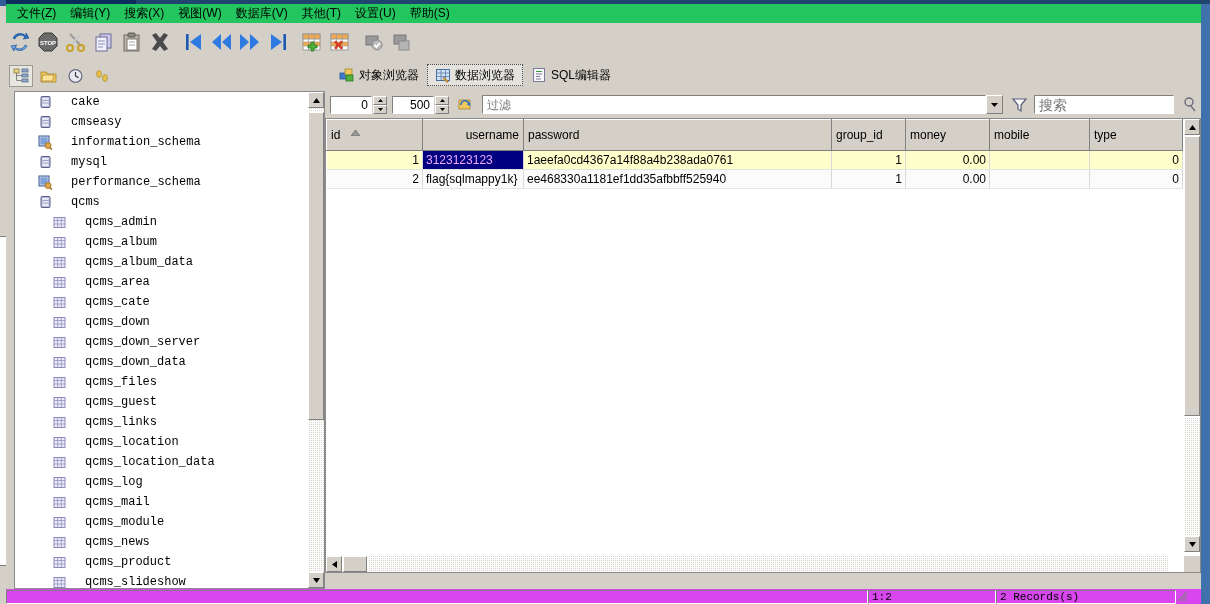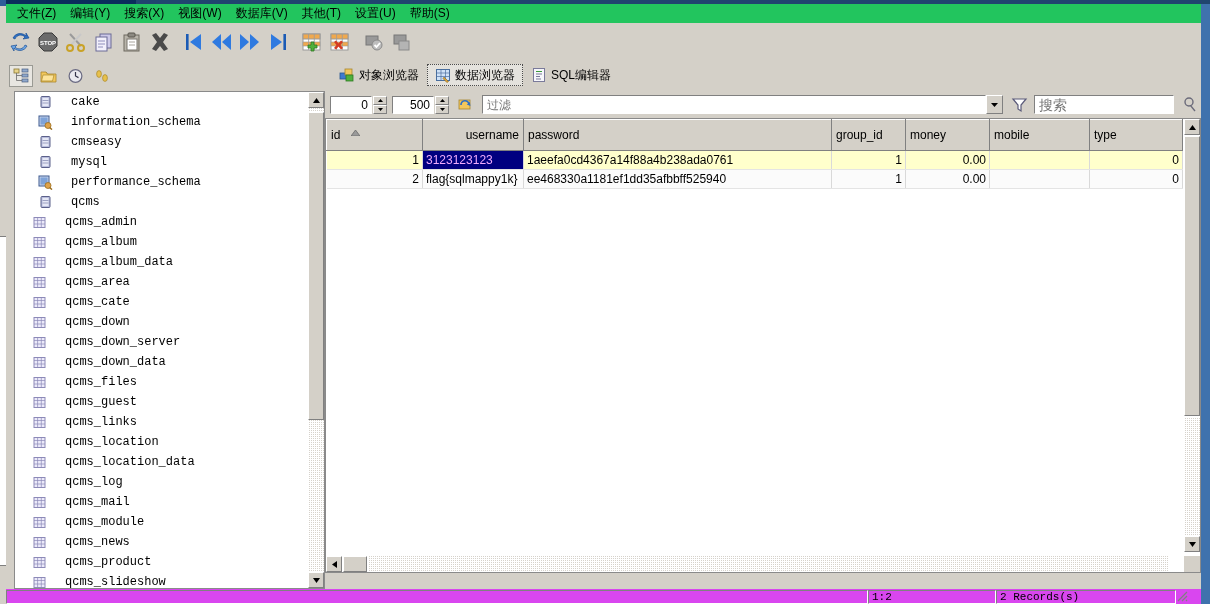--- a/index.html
+++ b/index.html
@@ -45,21 +45,21 @@
        border:1px solid transparent;font-size:12px;white-space:nowrap;}
   .tab.sel{border:1px dotted #4c4c4c;background:#e4e2dd;}
   .tab svg{display:block;}
 
   
   #treewrap{position:absolute;left:8px;top:91px;width:311px;height:498px;
             background:#fff;border:1px solid #8a8a8a;box-sizing:border-box;overflow:hidden;}
   #treelist{position:absolute;left:0;top:0;width:294px;height:496px;overflow:hidden;}
   .tree-row{height:20px;display:flex;align-items:center;padding-left:22px;font-size:12px;white-space:nowrap;cursor:default;
             font-family:"Liberation Mono","DejaVu Sans Mono",monospace;}
-  .tree-row.lvl2{padding-left:16px;}
+  .tree-row.lvl2{padding-left:36px;}
   .tree-row .ico{width:16px;height:16px;margin-right:6px;flex:none;display:flex;align-items:center;justify-content:center;}
   .tree-row .lbl{line-height:14px;letter-spacing:0px;margin-left:12px;}
 
   
   #treescroll{position:absolute;right:0;top:0;width:16px;height:496px;background:#d4d0c8;}
   .sb-arrow{width:16px;height:16px;background:#d4d0c8;border:1px solid;
             border-color:#fff #808080 #808080 #fff;box-sizing:border-box;
             display:flex;align-items:center;justify-content:center;cursor:default;}
   .sb-track{position:absolute;left:0;width:16px;
      background-image:
@@ -346,39 +346,39 @@
                 <rect x="2" y="1.5" width="9" height="11" rx="1" fill="#b9bedd" stroke="#5b6089" stroke-width="1"></rect>
                 <rect x="3.5" y="3" width="6" height="8" fill="#e6e8f5"></rect>
                 <line x1="3.5" y1="5.5" x2="9.5" y2="5.5" stroke="#8a8fb5" stroke-width="0.8"></line>
                 <line x1="3.5" y1="8" x2="9.5" y2="8" stroke="#8a8fb5" stroke-width="0.8"></line>
               </svg>
             </span>
             <span class="lbl">cake</span>
           </div>
           <div class="tree-row">
             <span class="ico">
+              <svg width="13" height="14" viewBox="0 0 13 14">
+                <rect x="2" y="1.5" width="9" height="11" rx="1" fill="#b9bedd" stroke="#5b6089" stroke-width="1"></rect>
+                <rect x="3.5" y="3" width="6" height="8" fill="#e6e8f5"></rect>
+                <line x1="3.5" y1="5.5" x2="9.5" y2="5.5" stroke="#8a8fb5" stroke-width="0.8"></line>
+                <line x1="3.5" y1="8" x2="9.5" y2="8" stroke="#8a8fb5" stroke-width="0.8"></line>
+              </svg>
+            </span>
+            <span class="lbl">cmseasy</span>
+          </div>
+          <div class="tree-row">
+            <span class="ico">
               <svg width="15" height="15" viewBox="0 0 15 15">
                 <rect x="1" y="1" width="10" height="10" fill="#cfd8ee" stroke="#3d5a8f" stroke-width="1"></rect>
                 <rect x="2.4" y="2.4" width="7.2" height="7.2" fill="#7fa3d8"></rect>
                 <circle cx="10" cy="10.5" r="3" fill="#e0a34a" stroke="#9a6d1e" stroke-width="0.8"></circle>
                 <line x1="11.6" y1="12.4" x2="14" y2="14.6" stroke="#9a6d1e" stroke-width="1.4"></line>
               </svg>
             </span>
             <span class="lbl">information_schema</span>
-          </div>
-          <div class="tree-row">
-            <span class="ico">
-              <svg width="13" height="14" viewBox="0 0 13 14">
-                <rect x="2" y="1.5" width="9" height="11" rx="1" fill="#b9bedd" stroke="#5b6089" stroke-width="1"></rect>
-                <rect x="3.5" y="3" width="6" height="8" fill="#e6e8f5"></rect>
-                <line x1="3.5" y1="5.5" x2="9.5" y2="5.5" stroke="#8a8fb5" stroke-width="0.8"></line>
-                <line x1="3.5" y1="8" x2="9.5" y2="8" stroke="#8a8fb5" stroke-width="0.8"></line>
-              </svg>
-            </span>
-            <span class="lbl">cmseasy</span>
           </div>
           <div class="tree-row">
             <span class="ico">
               <svg width="13" height="14" viewBox="0 0 13 14">
                 <rect x="2" y="1.5" width="9" height="11" rx="1" fill="#b9bedd" stroke="#5b6089" stroke-width="1"></rect>
                 <rect x="3.5" y="3" width="6" height="8" fill="#e6e8f5"></rect>
                 <line x1="3.5" y1="5.5" x2="9.5" y2="5.5" stroke="#8a8fb5" stroke-width="0.8"></line>
                 <line x1="3.5" y1="8" x2="9.5" y2="8" stroke="#8a8fb5" stroke-width="0.8"></line>
               </svg>
             </span>

